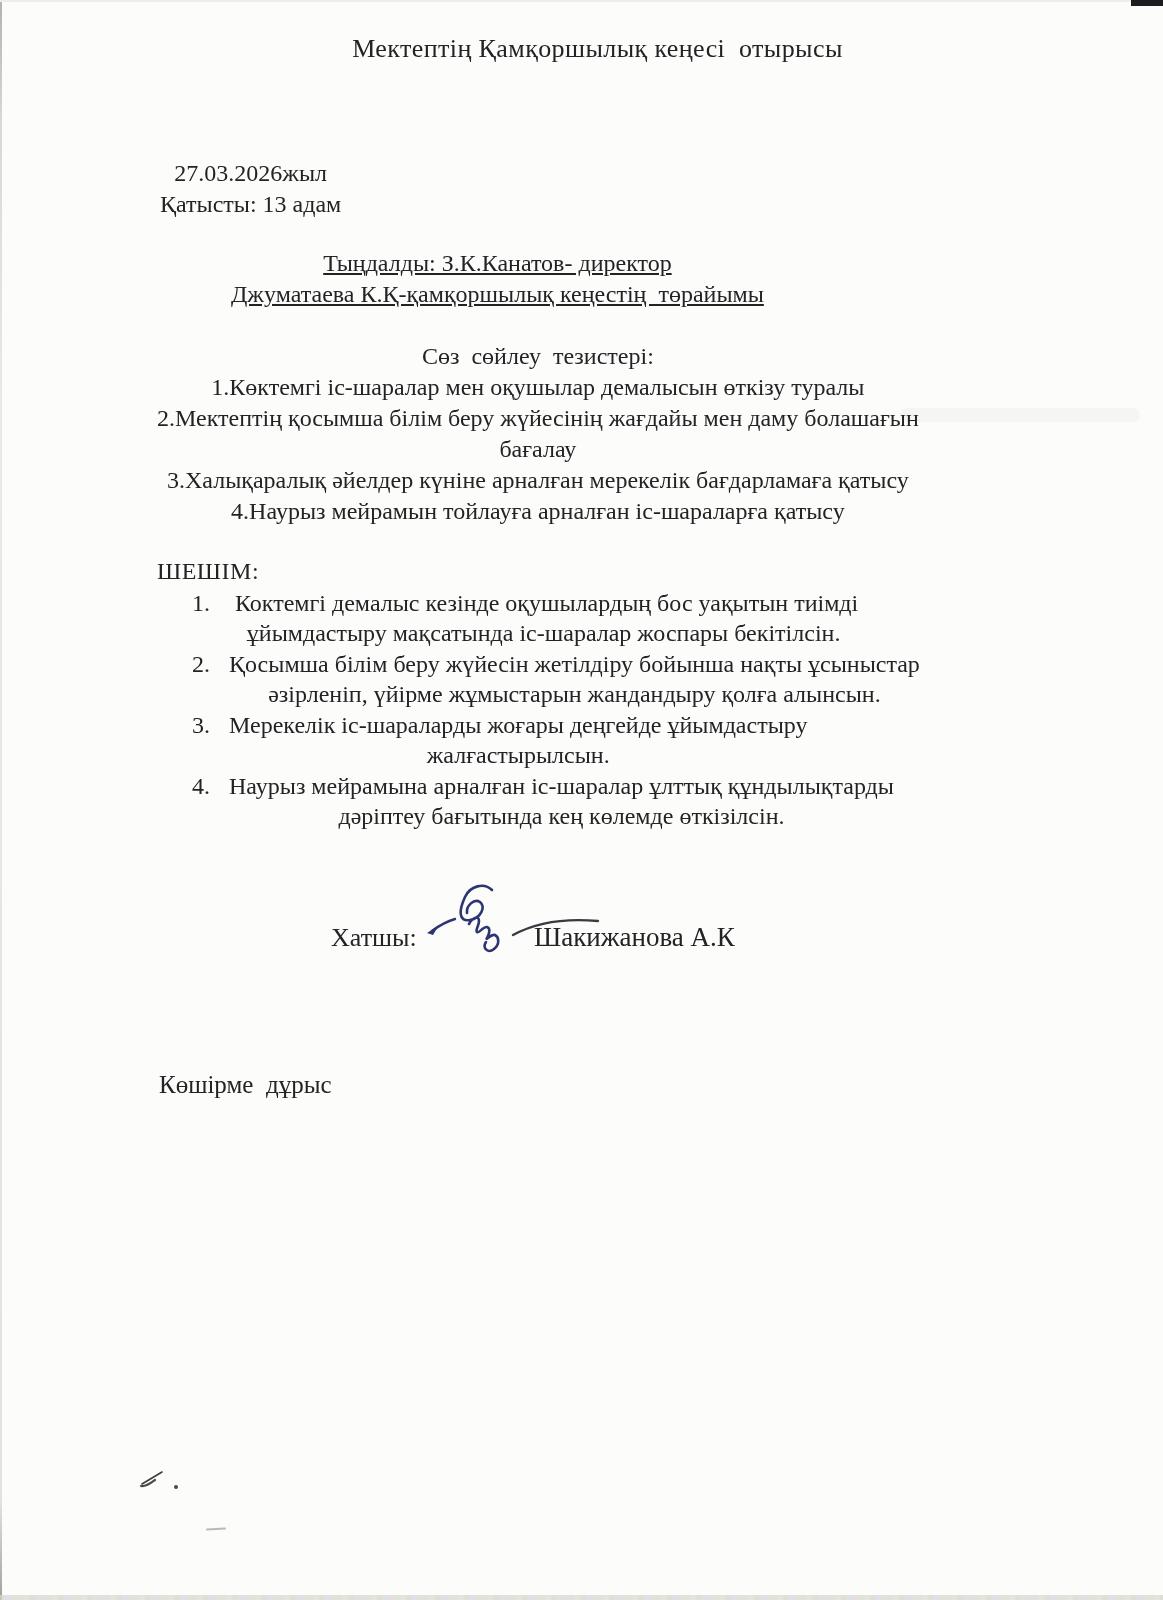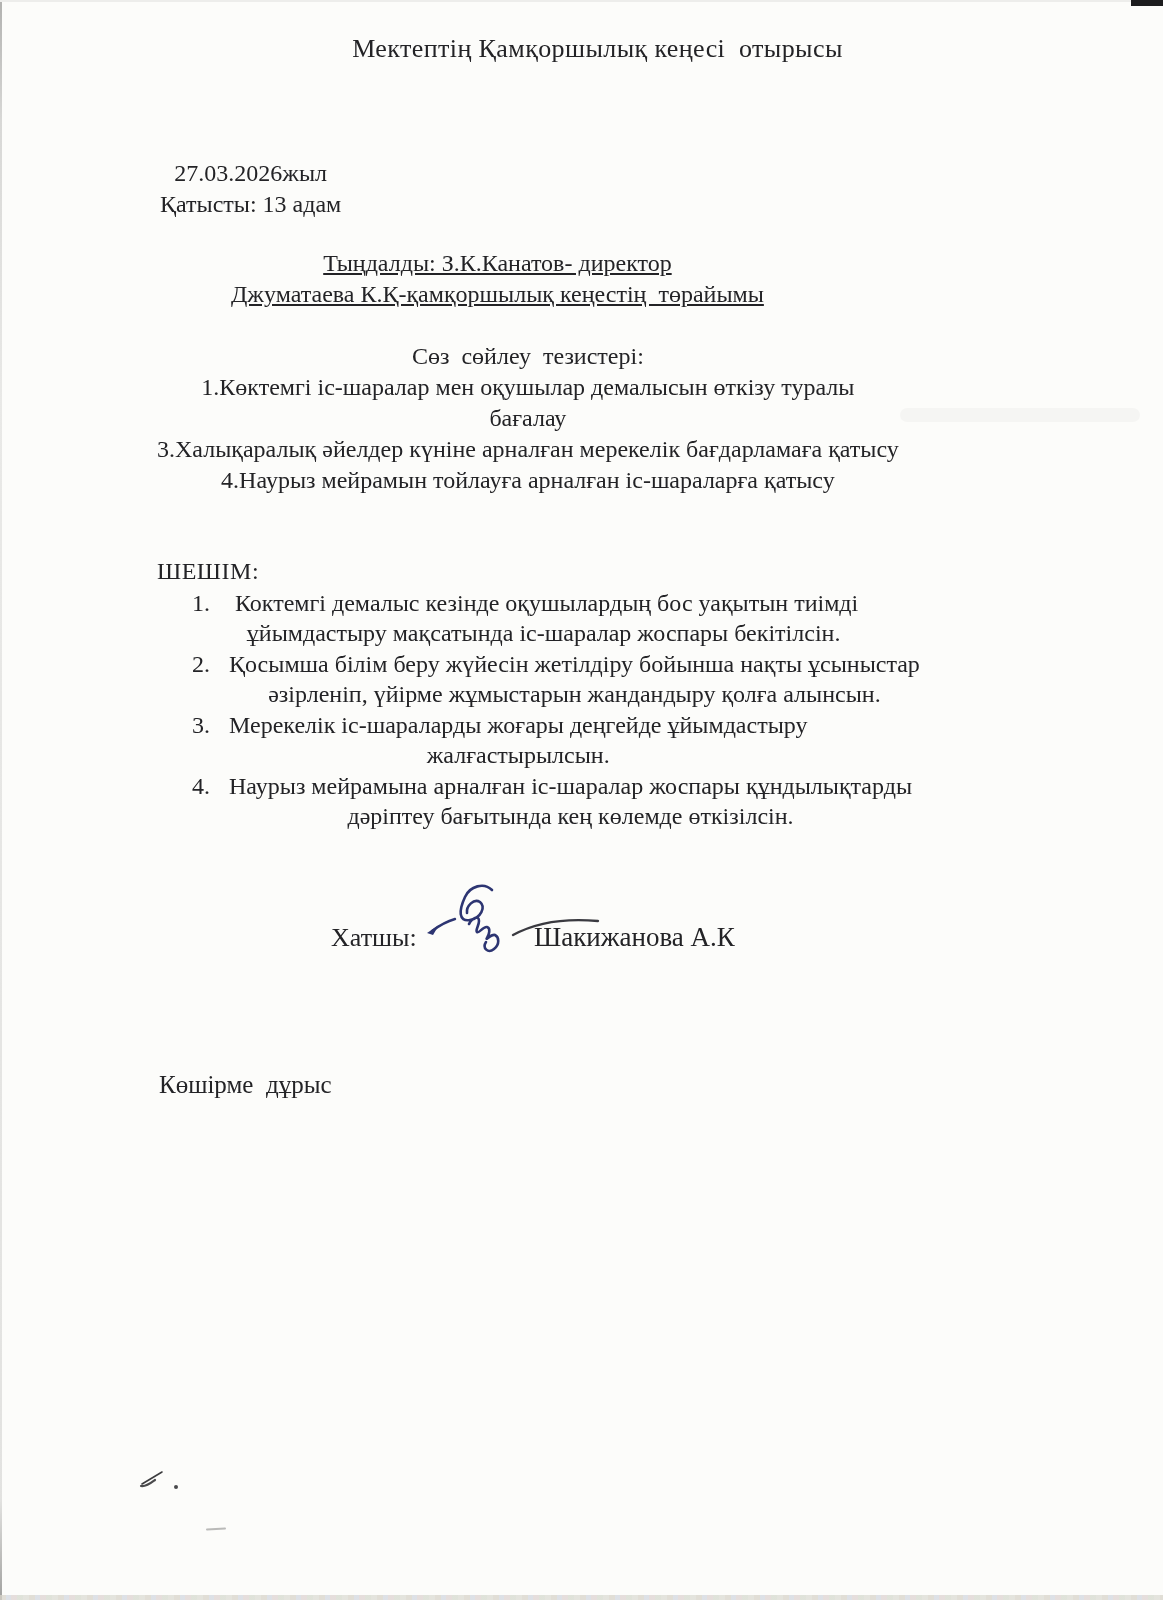--- a/index.html
+++ b/index.html
@@ -129,20 +129,21 @@
   </div>
 
   <div class="heard">
     <div class="line">Тыңдалды: З.К.Канатов- директор</div>
     <div class="line">Джуматаева К.Қ-қамқоршылық кеңестің  төрайымы</div>
   </div>
 
   <div class="agenda">
     <div class="line">Сөз  сөйлеу  тезистері:</div>
     <div class="line">1.Көктемгі іс-шаралар мен оқушылар демалысын өткізу туралы</div>
+    <div class="line">2.Мектептің қосымша білім беру жүйесінің жағдайы мен даму болашағын</div>
     <div class="line">бағалау</div>
     <div class="line">3.Халықаралық әйелдер күніне арналған мерекелік бағдарламаға қатысу</div>
     <div class="line">4.Наурыз мейрамын тойлауға арналған іс-шараларға қатысу</div>
   </div>
 
   <div class="decision-heading">ШЕШІМ:</div>
 
   <div class="decision-list">
     <div class="d-item">
       <span class="d-num">1.</span>
@@ -161,21 +162,21 @@
     <div class="d-item">
       <span class="d-num">3.</span>
       <span class="d-lines">
         <span class="line">Мерекелік іс-шараларды жоғары деңгейде ұйымдастыру</span>
         <span class="line">жалғастырылсын.</span>
       </span>
     </div>
     <div class="d-item">
       <span class="d-num">4.</span>
       <span class="d-lines">
-        <span class="line">Наурыз мейрамына арналған іс-шаралар жоспары құндылықтарды</span>
+        <span class="line">Наурыз мейрамына арналған іс-шаралар ұлттық құндылықтарды</span>
         <span class="line">дәріптеу бағытында кең көлемде өткізілсін.</span>
       </span>
     </div>
   </div>
 
   <span class="sig-label">Хатшы:</span>
 
   <svg class="sig-svg" width="195" height="78" viewBox="0 0 195 78">
 
     <polygon points="7,53 19,45 13,55" fill="#2d3572"></polygon>

